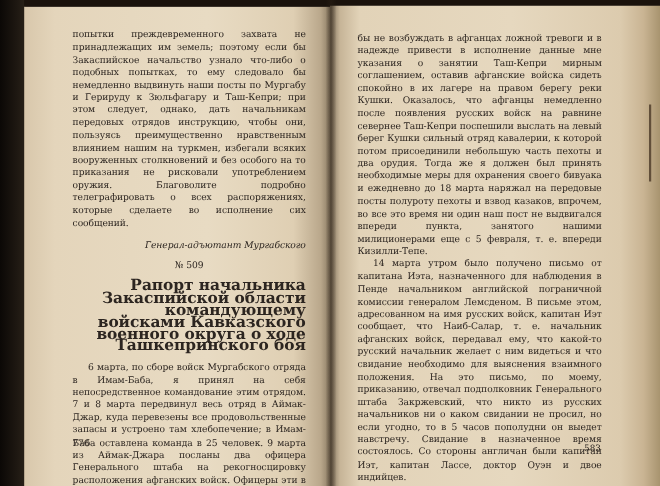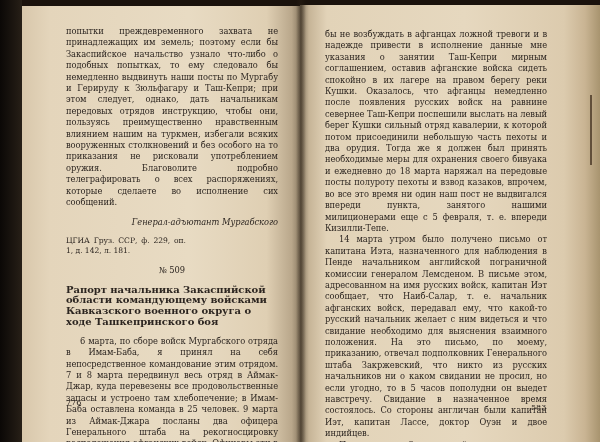--- a/index.html
+++ b/index.html
@@ -39,37 +39,36 @@
       position:absolute; font-size:8.3px; line-height:11.4px;
       text-align:justify; letter-spacing:-0.05px;
     }
     .page-left .text { left:44px; top:20px; width:212px; }
     .page-right .text { left:25px; top:24px; width:222px; }
     .text p { margin:0; text-indent:0; }
     .text p.indent { text-indent:14px; }
     .signature { text-align:right; font-style:italic; margin:8px 0 8px 0 !important; }
     .source { font-size:7.6px; line-height:9.6px; margin:0 0 10px 0 !important; width:120px; }
     .doc-number { text-align:center; margin:0 0 8px 0 !important; }
-    .doc-title { text-align:left; font-weight:bold; font-size:10px; line-height:10.8px; margin:0 0 8px 0 !important; }
+    .doc-title { text-align:right; font-weight:bold; font-size:14px; line-height:10.8px; margin:0 0 8px 0 !important; }
     .doc-date { text-align:right; font-style:italic; margin:0 0 8px 0 !important; }
     .page-num { position:absolute; font-size:8px; }
     .page-left .page-num { left:44px; top:392px; }
     .page-right .page-num { left:231px; top:398px; }
   </style>
 </head>
 <body>
 
 <div class="spread">
   <div class="dark-edge"></div>
 
   <div class="page page-left">
     <div class="text">
       <p>попытки преждевременного захвата не принадлежащих им земель; поэтому если бы Закаспийское начальство узнало что-либо о подобных попытках, то ему следовало бы немедленно выдвинуть наши посты по Мургабу и Герируду к Зюльфагару и Таш-Кепри; при этом следует, однако, дать начальникам передовых отрядов инструкцию, чтобы они, пользуясь преимущественно нравственным влиянием нашим на туркмен, избегали всяких вооруженных столкновений и без особого на то приказания не рисковали употреблением оружия. Благоволите подробно телеграфировать о всех распоряжениях, которые сделаете во исполнение сих сообщений.</p>
       <p class="signature">Генерал-адъютант Мургабского</p>
-      <p class="source">ЦГИА Груз. ССР, ф. 229, оп. 1, д. 142, л. 181.</p>
       <p class="doc-number">№ 509</p>
       <p class="doc-title">Рапорт начальника Закаспийской области командующему войсками Кавказского военного округа о ходе Ташкепринского боя</p>
       <p class="indent">6 марта, по сборе войск Мургабского отряда в Имам-Баба, я принял на себя непосредственное командование этим отрядом. 7 и 8 марта передвинул весь отряд в Аймак-Джар, куда перевезены все продовольственные запасы и устроено там хлебопечение; в Имам-Баба оставлена команда в 25 человек. 9 марта из Аймак-Джара посланы два офицера Генерального штаба на рекогносцировку расположения афганских войск. Офицеры эти в сопровождении четырех казаков поехали на наш милиционерский пост в Кизилли-Тепе, верстах в 2-х от афганского лагеря, и, обозрев расположение афганцев, доложили обо всем замеченном. Доклад этих офицеров подтверждал прежде полученные сведения от начальника поста и разведчиков; офицеры Генерального штаба, утверждая, что войск в афганском лагере должно быть более 2500—3000 человек, доложил, что позиция очень сильная, но левый фланг ее несколько слаб; на левом берегу Кушки у Таш-Кепри 10 марта видели только сторожевые посты из нескольких всадников и полсотни пеших на бугре рывших траншеи. 12 марта отряд ночевал в Уруш-Думане, откуда выступил на другой день и расположился бивуаком верстах в двух, не доходя до нашего поста на Кизилли-Тепе, т. е. верстах в четырех или пяти от афганцев; место это выбрано мною в видах того, что-</p>
     </div>
     <div class="page-num">776</div>
   </div>
 
   <div class="page page-right">
     <div class="text">
       <p>бы не возбуждать в афганцах ложной тревоги и в надежде привести в исполнение данные мне указания о занятии Таш-Кепри мирным соглашением, оставив афганские войска сидеть спокойно в их лагере на правом берегу реки Кушки. Оказалось, что афганцы немедленно после появления русских войск на равнине севернее Таш-Кепри поспешили выслать на левый берег Кушки сильный отряд кавалерии, к которой потом присоединили небольшую часть пехоты и два орудия. Тогда же я должен был принять необходимые меры для охранения своего бивуака и ежедневно до 18 марта наряжал на передовые посты полуроту пехоты и взвод казаков, впрочем, во все это время ни один наш пост не выдвигался впереди пункта, занятого нашими милиционерами еще с 5 февраля, т. е. впереди Кизилли-Тепе.</p>

